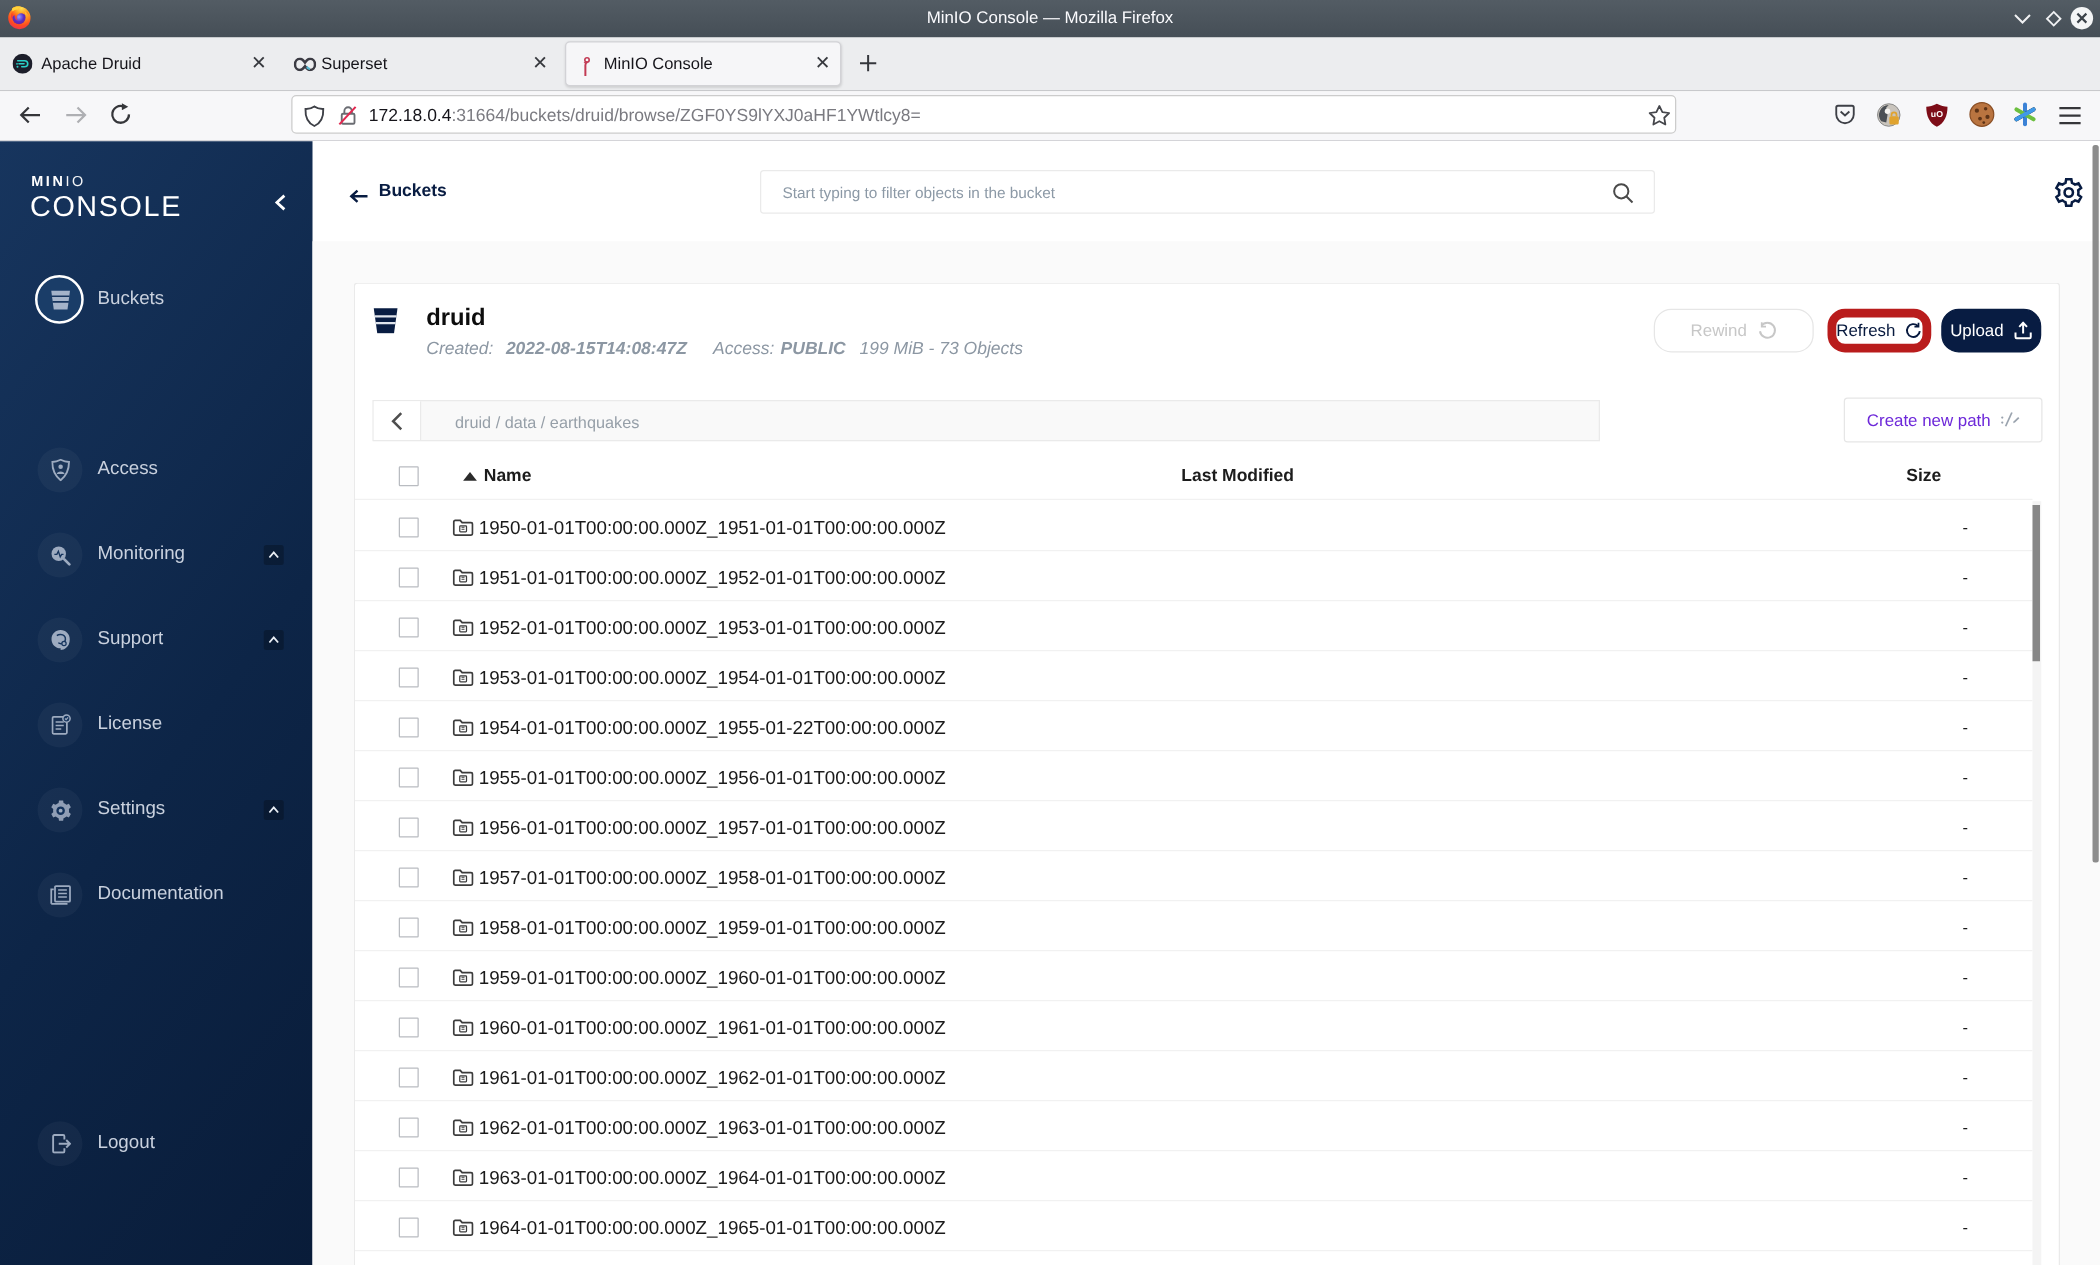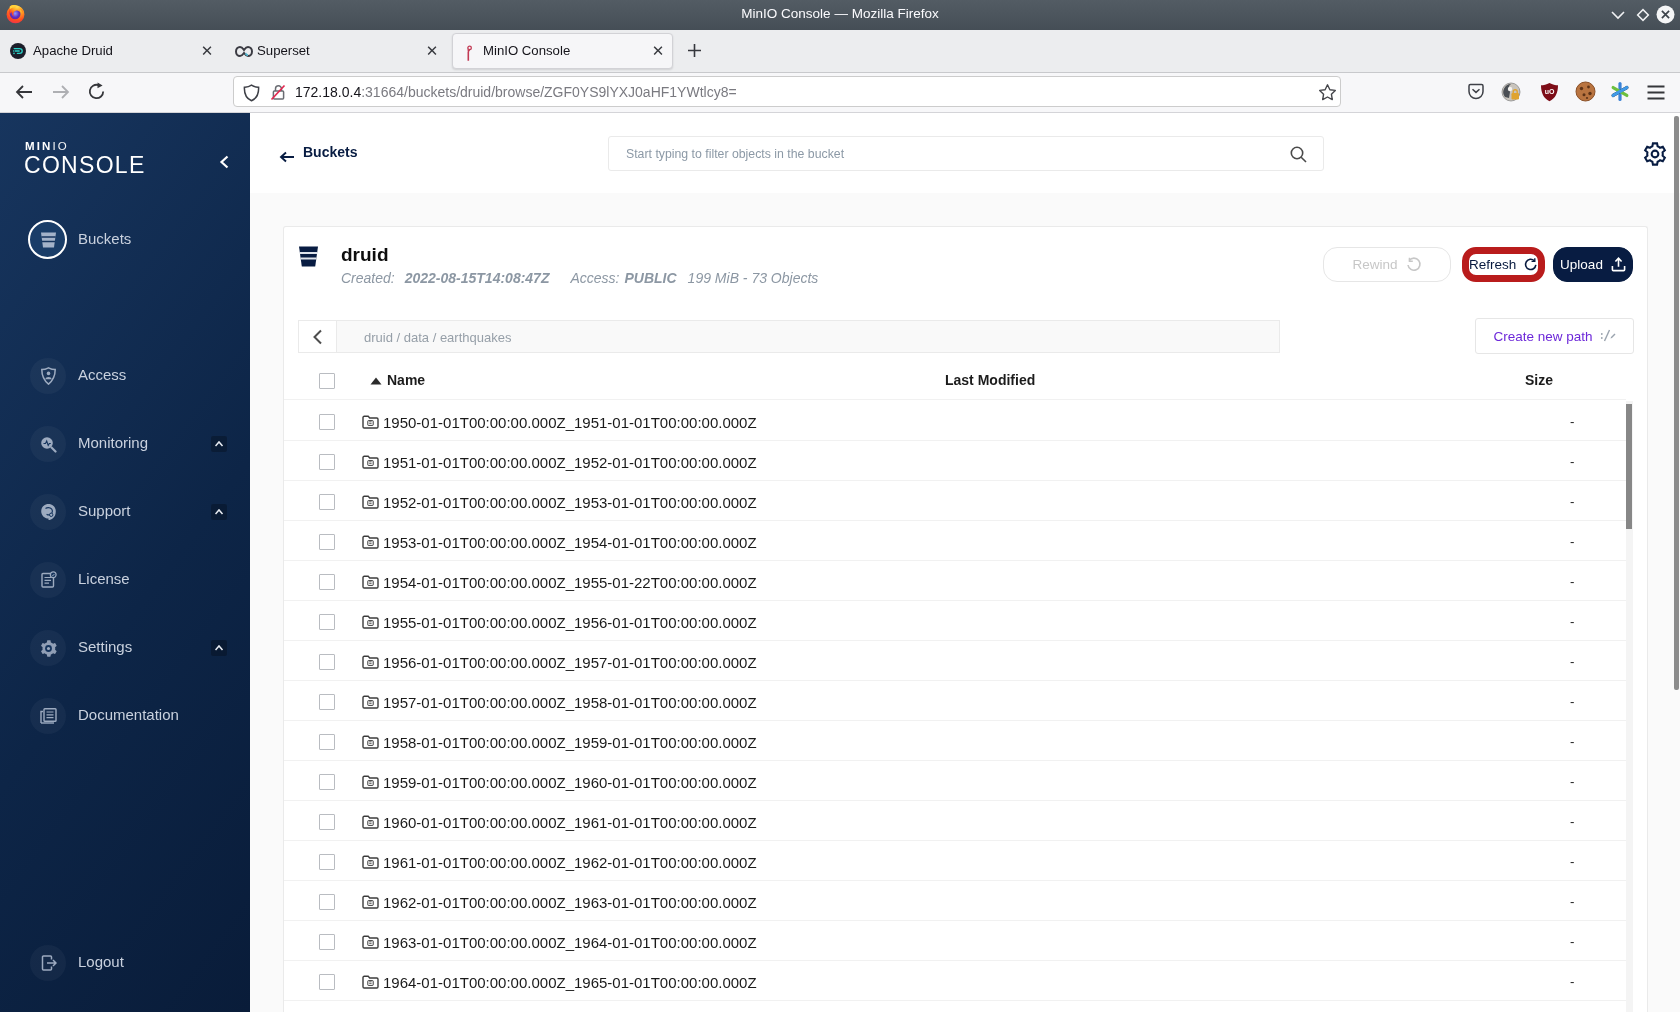--- a/index.html
+++ b/index.html
@@ -286,21 +286,21 @@
     <div class="mitem" style="top:583px;">
       <div class="mcirc"></div>
       <svg class="abs" style="left:40px;top:12px;" width="17" height="16" viewBox="0 0 17 16">
         <path d="M1 15 V3.5 H3" fill="none" stroke="#9dabc0" stroke-width="1.4"></path>
         <rect x="4" y="0.8" width="12" height="12.5" rx="0.8" fill="none" stroke="#9dabc0" stroke-width="1.4"></rect>
         <path d="M6.5 4 H13.5 M6.5 6.8 H13.5 M6.5 9.6 H13.5" stroke="#9dabc0" stroke-width="1.2"></path>
         <path d="M1 15 H14" stroke="#9dabc0" stroke-width="1.4"></path>
       </svg>
       <span class="mlabel">Documentation</span>
     </div>
-    <div class="mitem" style="top:830px;padding-left:25px;">
+    <div class="mitem" style="top:782px;padding-left:25px;">
       <div class="mcirc"></div>
       <svg class="abs" style="left:41px;top:12px;" width="16" height="16" viewBox="0 0 16 16">
         <path d="M10.5 4.5 V2 A1 1 0 0 0 9.5 1 H2.5 A1 1 0 0 0 1.5 2 V14 A1 1 0 0 0 2.5 15 H9.5 A1 1 0 0 0 10.5 14 V11.5" fill="none" stroke="#9dabc0" stroke-width="1.5"></path>
         <path d="M6 8 H15 M12 5 L15 8 L12 11" fill="none" stroke="#9dabc0" stroke-width="1.5"></path>
       </svg>
       <span class="mlabel">Logout</span>
     </div>
   </div>
   <div id="content">
     <div id="card">

